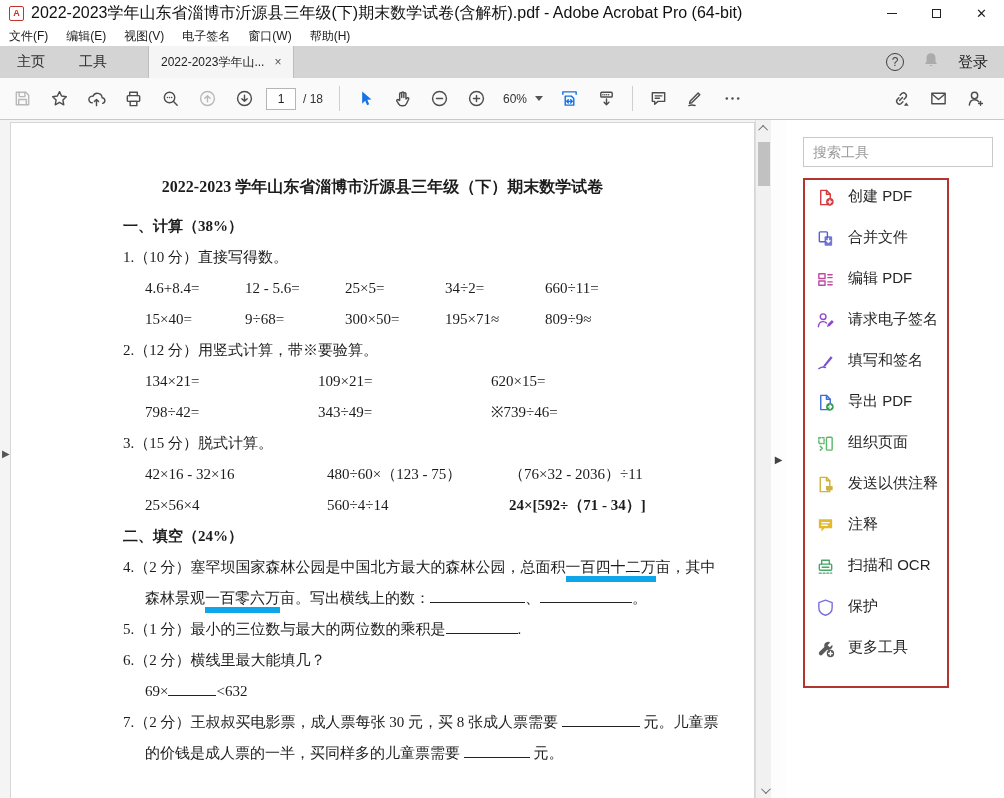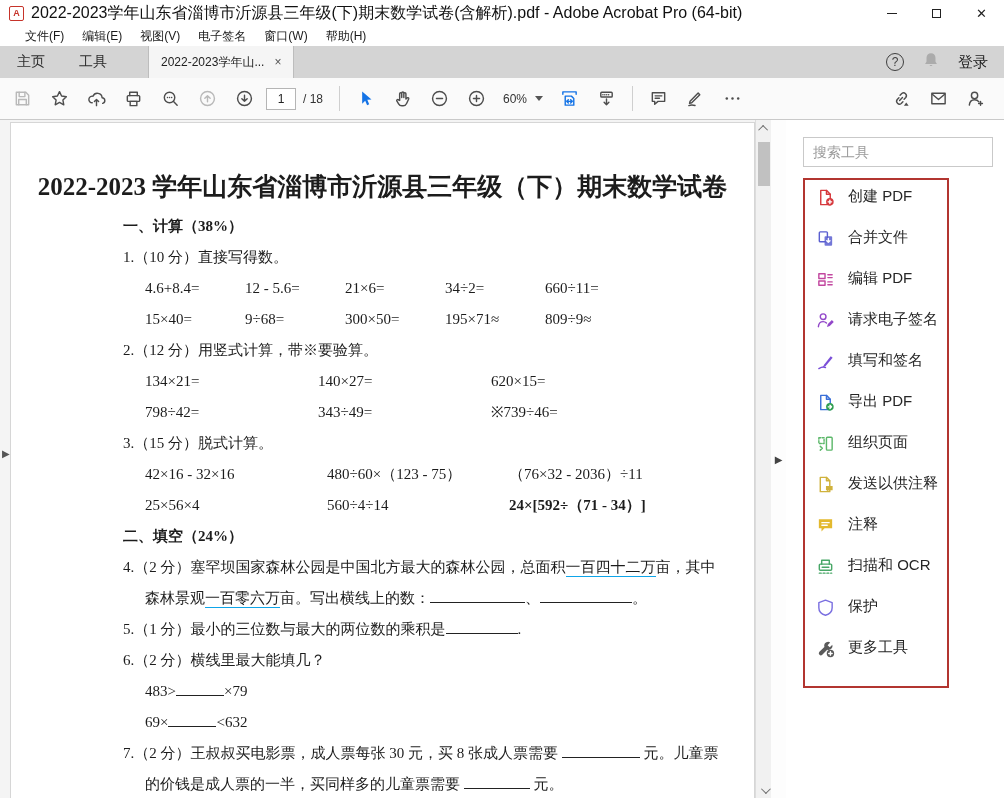--- a/index.html
+++ b/index.html
@@ -12,21 +12,21 @@
     border-radius:2px; color:#c6332a; font-size:9px; font-weight:bold;
     display:flex; align-items:center; justify-content:center; flex:0 0 auto; }
   .tb-title { font-size:16px; color:#111; white-space:nowrap; }
   .win-controls { margin-left:auto; display:flex; height:100%; }
   .win-btn { width:45px; height:100%; display:flex; align-items:center; justify-content:center; color:#222; }
   .glyph-min { width:10px; border-top:1.4px solid #222; display:inline-block; }
   .glyph-max { width:9px; height:9px; border:1.4px solid #222; display:inline-block; }
   .glyph-close { font-size:13px; line-height:1; }
 
   
-  .menubar { height:20px; display:flex; align-items:center; padding-left:16px; background:#fff; }
+  .menubar { height:20px; display:flex; align-items:center; padding-left:0; background:#fff; }
   .menu-item { font-size:12px; color:#1a1a1a; padding:0 9px; cursor:default; }
 
   
   .tabbar { height:32px; background:#d4d4d4; display:flex; align-items:stretch; }
   .tab-plain { font-size:14px; color:#2b2b2b; padding:0 17px; display:flex; align-items:center; }
   .tab-doc { background:#f5f5f5; border-left:1px solid #bdbdbd; border-right:1px solid #bdbdbd;
     margin-left:24px; padding:0 12px; display:flex; align-items:center; gap:10px;
     font-size:12px; color:#222; max-width:175px; }
   .tab-doc-label { white-space:nowrap; overflow:hidden; }
   .tab-close { color:#555; font-size:12px; }
@@ -51,27 +51,27 @@
     border-top:5px solid #555; display:inline-block; }
   .tb-right { margin-left:auto; display:flex; align-items:center; padding-right:6px; }
   .icon-group { display:flex; align-items:center; }
 
   
   .main { display:flex; height:678px; }
   .viewport { position:relative; flex:1; background:#f4f4f4; overflow:hidden; }
   .page { position:absolute; left:10px; top:2px; width:745px; height:830px;
     background:#fff; border:1px solid #d6d6d6; }
   .doc { padding-top:46px; font-family:"Liberation Serif", serif; font-size:15px; color:#1c1c1c; }
-  .doc-title { height:42px; line-height:36px; text-align:center; font-size:25px; font-weight:bold; }
+  .doc-title { height:42px; line-height:36px; text-align:center; font-size:16px; font-weight:bold; }
   .dline { height:31px; line-height:31px; padding-left:112px; white-space:nowrap; }
   .doc-heading { font-weight:bold; }
   .doc-row { padding-left:134px; }
   .doc-row span { display:inline-block; }
   .cont, .math-line { padding-left:134px; }
-  .useg { border-bottom:1px solid #0ea5e9; padding-bottom:1px; }
+  .useg { border-bottom:6px solid #0ea5e9; padding-bottom:1px; }
   .blank { display:inline-block; border-bottom:1px solid #222; height:13px; vertical-align:baseline; }
 
   .handle-left { position:absolute; left:2px; top:328px; font-size:10px; color:#555; }
   .scrollbar { position:absolute; right:0; top:0; width:16px; height:100%;
     background:#f1f1f1; border-left:1px solid #dcdcdc; }
   .sb-arrow { position:absolute; left:0; width:16px; height:16px; display:flex;
     align-items:center; justify-content:center; }
   .chev { width:7px; height:7px; border-left:1.6px solid #6d6d6d; border-top:1.6px solid #6d6d6d; }
   .chev.up { transform:rotate(45deg) translateY(2px); }
   .chev.down { transform:rotate(-135deg) translateY(2px); }
@@ -280,34 +280,33 @@
 </div>
 
 <div class="main">
 
   <div class="viewport">
     <div class="page">
       <div class="doc">
           <div class="doc-title">2022-2023 学年山东省淄博市沂源县三年级（下）期末数学试卷</div>
           <div class="dline doc-heading">一、计算（38%）</div>
           <div class="dline">1.（10 分）直接写得数。</div>
-          <div class="dline doc-row"><span style="width: 100px;">4.6+8.4=</span><span style="width: 100px;">12 - 5.6=</span><span style="width: 100px;">21×6=</span><span style="width: 100px;">34÷2=</span><span style="width: 100px;">660÷11=</span></div>
+          <div class="dline doc-row"><span style="width: 100px;">4.6+8.4=</span><span style="width: 100px;">12 - 5.6=</span><span style="width: 100px;">25×5=</span><span style="width: 100px;">34÷2=</span><span style="width: 100px;">660÷11=</span></div>
           <div class="dline doc-row"><span style="width: 100px;">15×40=</span><span style="width: 100px;">9÷68=</span><span style="width: 100px;">300×50=</span><span style="width: 100px;">195×71≈</span><span style="width: 100px;">809÷9≈</span></div>
           <div class="dline">2.（12 分）用竖式计算，带※要验算。</div>
-          <div class="dline doc-row"><span style="width: 173px;">134×21=</span><span style="width: 173px;">140×27=</span><span style="width: 173px;">620×15=</span></div>
+          <div class="dline doc-row"><span style="width: 173px;">134×21=</span><span style="width: 173px;">109×21=</span><span style="width: 173px;">620×15=</span></div>
           <div class="dline doc-row"><span style="width: 173px;">798÷42=</span><span style="width: 173px;">343÷49=</span><span style="width: 173px;">※739÷46=</span></div>
           <div class="dline">3.（15 分）脱式计算。</div>
           <div class="dline doc-row"><span style="width: 182px;">42×16 - 32×16</span><span style="width: 182px;">480÷60×（123 - 75）</span><span style="width: 182px;">（76×32 - 2036）÷11</span></div>
           <div class="dline doc-row"><span style="width: 182px;">25×56×4</span><span style="width: 182px;">560÷4÷14</span><span style="width: 182px; font-weight: bold;">24×[592÷（71 - 34）]</span></div>
           <div class="dline doc-heading">二、填空（24%）</div>
           <div class="dline"><span>4.（2 分）塞罕坝国家森林公园是中国北方最大的森林公园，总面积</span><span class="useg">一百四十二万</span><span>亩，其中</span></div>
           <div class="dline cont"><span>森林景观</span><span class="useg">一百零六万</span><span>亩。写出横线上的数：</span><span class="blank" style="width: 95px;"></span><span>、</span><span class="blank" style="width: 92px;"></span><span>。</span></div>
           <div class="dline"><span>5.（1 分）最小的三位数与最大的两位数的乘积是</span><span class="blank" style="width: 72px;"></span><span>.</span></div>
           <div class="dline">6.（2 分）横线里最大能填几？</div>
-          <div class="dline math-line"><span>483&gt;</span><span class="blank" style="width: 48px;"></span><span>×79</span></div>
           <div class="dline math-line"><span>69×</span><span class="blank" style="width: 48px;"></span><span>&lt;632</span></div>
           <div class="dline"><span>7.（2 分）王叔叔买电影票，成人票每张 30 元，买 8 张成人票需要 </span><span class="blank" style="width: 78px;"></span><span> 元。儿童票</span></div>
           <div class="dline cont"><span>的价钱是成人票的一半，买同样多的儿童票需要 </span><span class="blank" style="width: 66px;"></span><span> 元。</span></div>
         </div>
     </div>
     <span class="handle-left">▶</span>
     <div class="scrollbar">
       <span class="sb-arrow" style="top:0">
           <span class="chev up"></span>
         </span>

